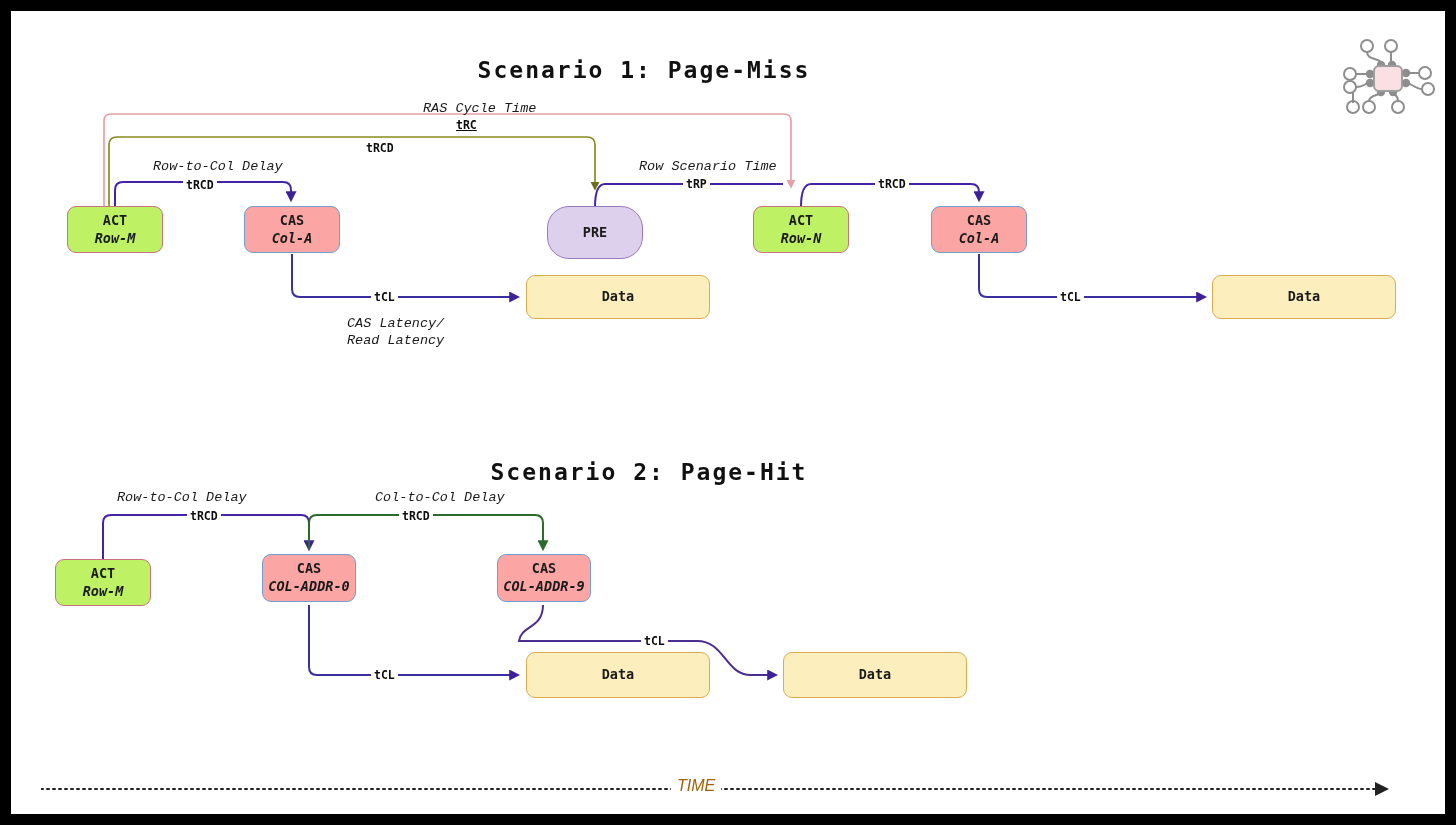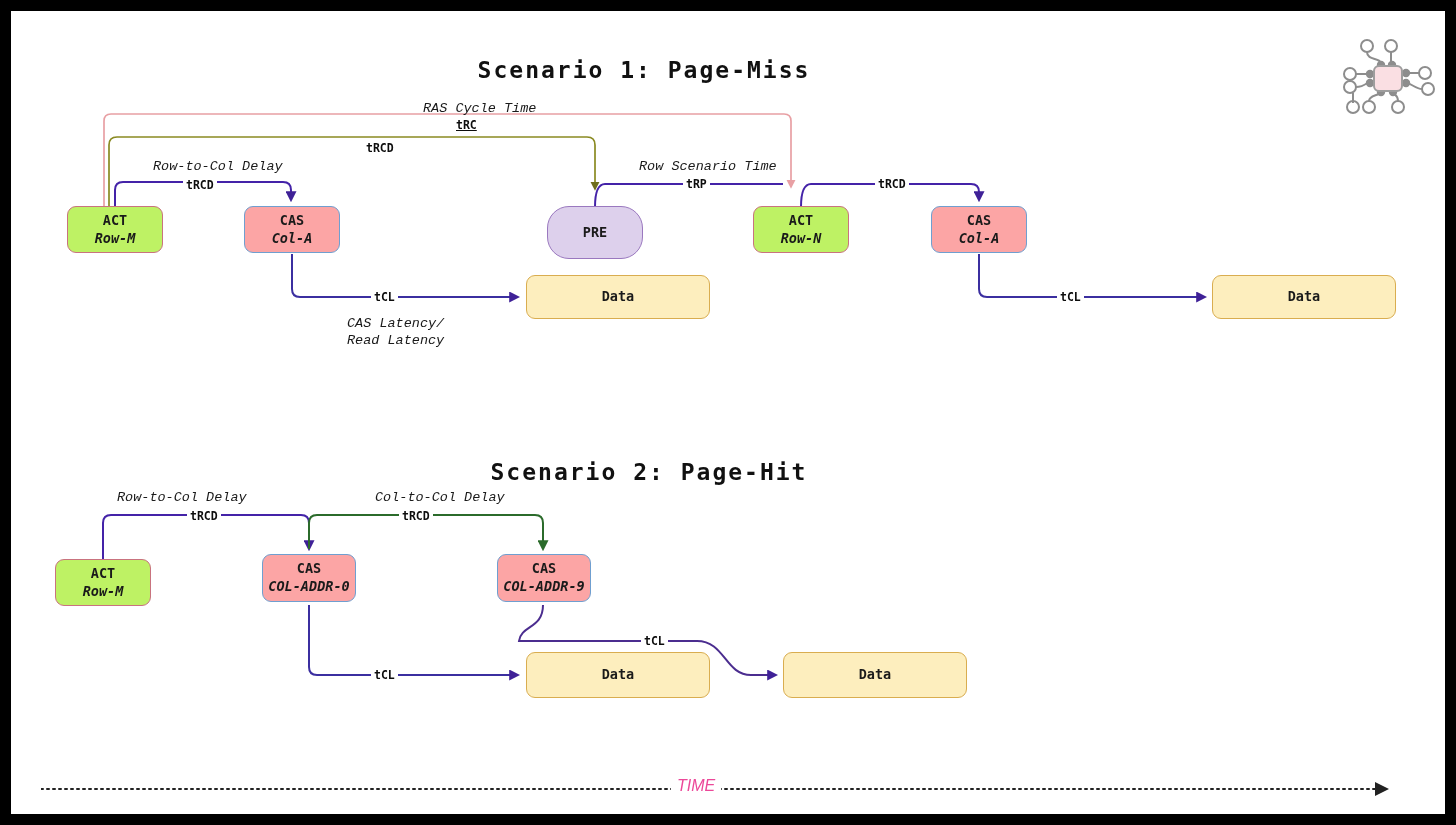--- a/index.html
+++ b/index.html
@@ -28,21 +28,21 @@
 
   .tlabel{position:absolute;font-family:"DejaVu Sans Mono","Liberation Mono",monospace;
           font-size:11.5px;font-weight:bold;color:#0d0d0d;background:#fff;
           padding:0 3px;white-space:nowrap;line-height:1.1;}
   .dlabel{position:absolute;font-family:Liberation Mono, monospace;
           font-size:13.5px;font-style:italic;color:#1a1a1a;white-space:nowrap;
           line-height:1.28;}
 
   .timeaxis{position:absolute;left:30px;top:766px;width:1350px;height:24px;}
   .timelabel{position:absolute;font-family:"Liberation Sans",sans-serif;
-             font-size:16px;font-style:italic;color:#ec4899;background:#fff;
+             font-size:16px;font-style:italic;color:#a16207;background:#fff;
              padding:0 6px;white-space:nowrap;}
   #chip{position:absolute;left:1325px;top:22px;width:104px;height:84px;}
 </style>
 </head>
 <body>
 
 <div id="frame">
 <div id="canvas">
 
   <svg id="chip" viewBox="0 0 104 84">

